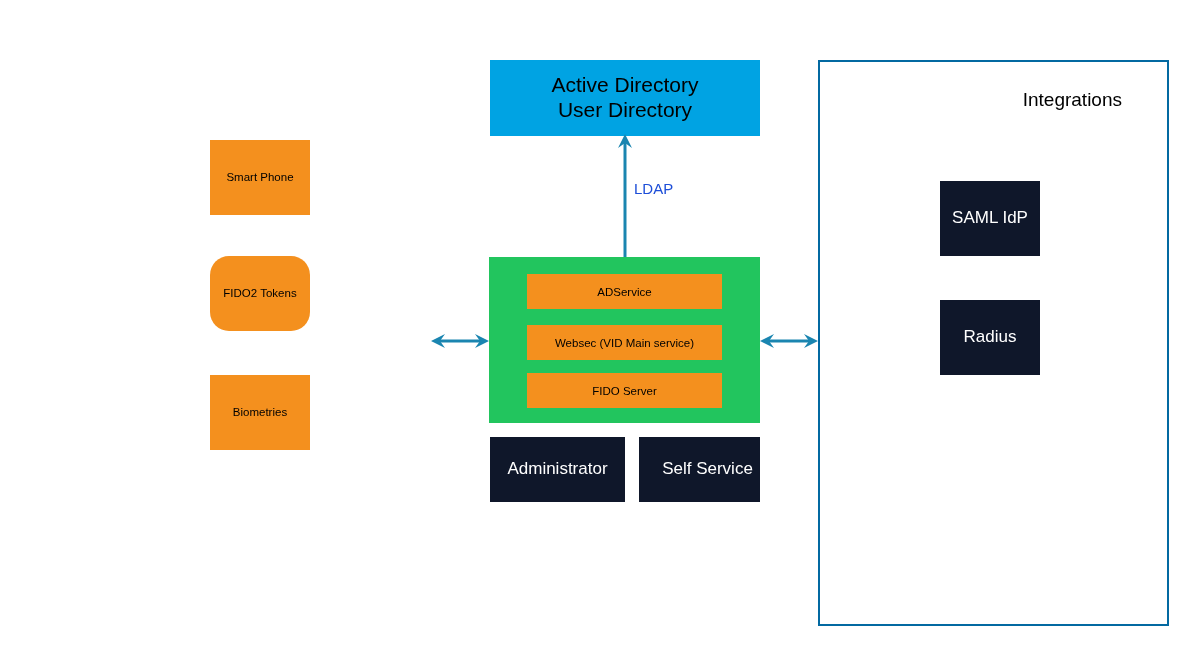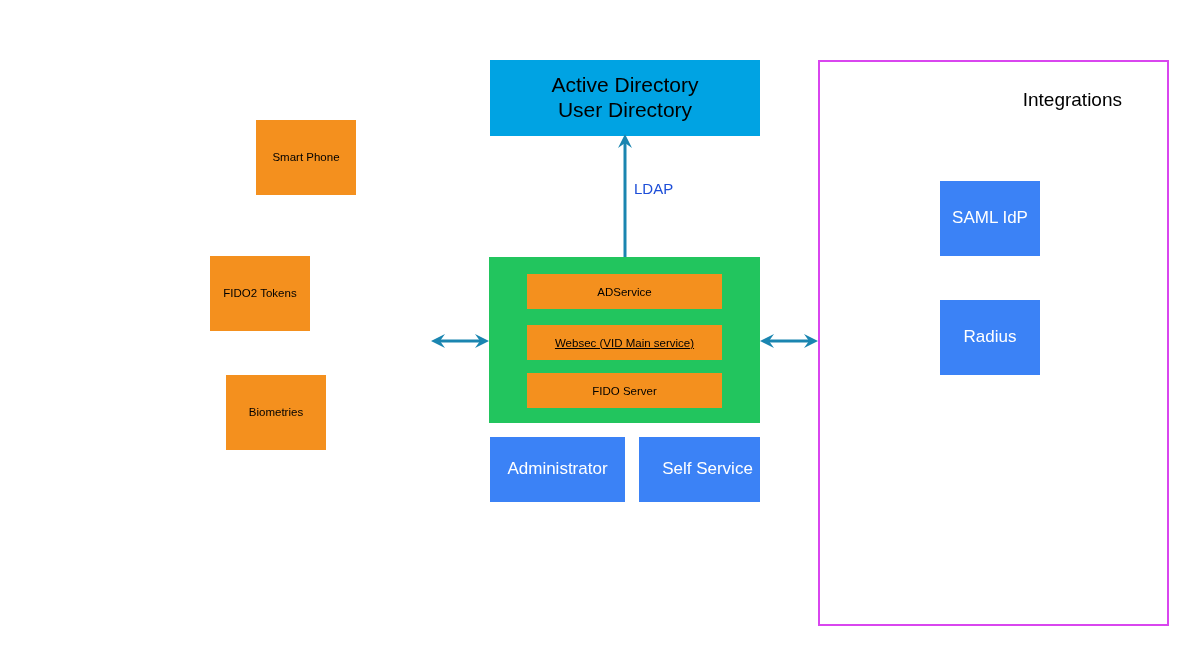--- a/index.html
+++ b/index.html
@@ -26,21 +26,21 @@
     box-sizing: border-box;
   }
   .panel-authenticators {
     left: 89px;  top: 60px;
     width: 342px; height: 566px;
     border: 2px solid #ED8122;
   }
   .panel-integrations {
     left: 818px; top: 60px;
     width: 351px; height: 566px;
-    border: 2px solid #d946ef;
+    border: 2px solid #0369a1;
   }
   .panel-title {
     position: absolute;
     font-size: 19px;
     color: #000000;
     white-space: nowrap;
     line-height: 1;
   }
   .panel-title-left  { left: 28px; top: 28px; }
   .panel-title-right { right: 45px; top: 28px; }
@@ -49,33 +49,33 @@
   .node {
     position: absolute;
     box-sizing: border-box;
     display: flex;
     align-items: center;
     justify-content: center;
     text-align: center;
     line-height: 1.18;
   }
   .node-orange { background: #F4901E; color: #000000; }
-  .node-blue   { background: #3b82f6; color: #ffffff; }
+  .node-blue   { background: #0f172a; color: #ffffff; }
   .node-cyan   { background: #00A3E3; color: #000000; }
 
   
   .auth-tile {
     left: 210px;
     width: 100px;
     height: 75px;
     font-size: 11.5px;
   }
-  .auth-tile-0 { top: 120px; margin-left: 46px; }
-  .auth-tile-1 { top: 256px; }
-  .auth-tile-2 { top: 375px; margin-left: 16px; }
+  .auth-tile-0 { top: 140px; }
+  .auth-tile-1 { top: 256px; border-radius: 19px; }
+  .auth-tile-2 { top: 375px; }
   .auth-tile-3 { top: 506px; }
 
   
   .integ-tile {
     left: 940px;
     width: 100px;
     height: 75px;
     font-size: 17px;
   }
   .integ-tile-0 { top: 181px; }
@@ -104,21 +104,21 @@
     height: 35px;
     background: #F4901E;
     color: #000000;
     display: flex;
     align-items: center;
     justify-content: center;
     font-size: 11.5px;
     text-align: center;
   }
   .core-service-0 { top: 17px; }
-  .core-service-1 { top: 68px; text-decoration: underline; }
+  .core-service-1 { top: 68px; }
   .core-service-2 { top: 116px; }
 
   
   .console-box {
     top: 437px;
     height: 65px;
     font-size: 17px;
   }
   .console-admin { left: 490px; width: 135px; }
   .console-self  { left: 639px; width: 121px; padding-left: 16px; }

